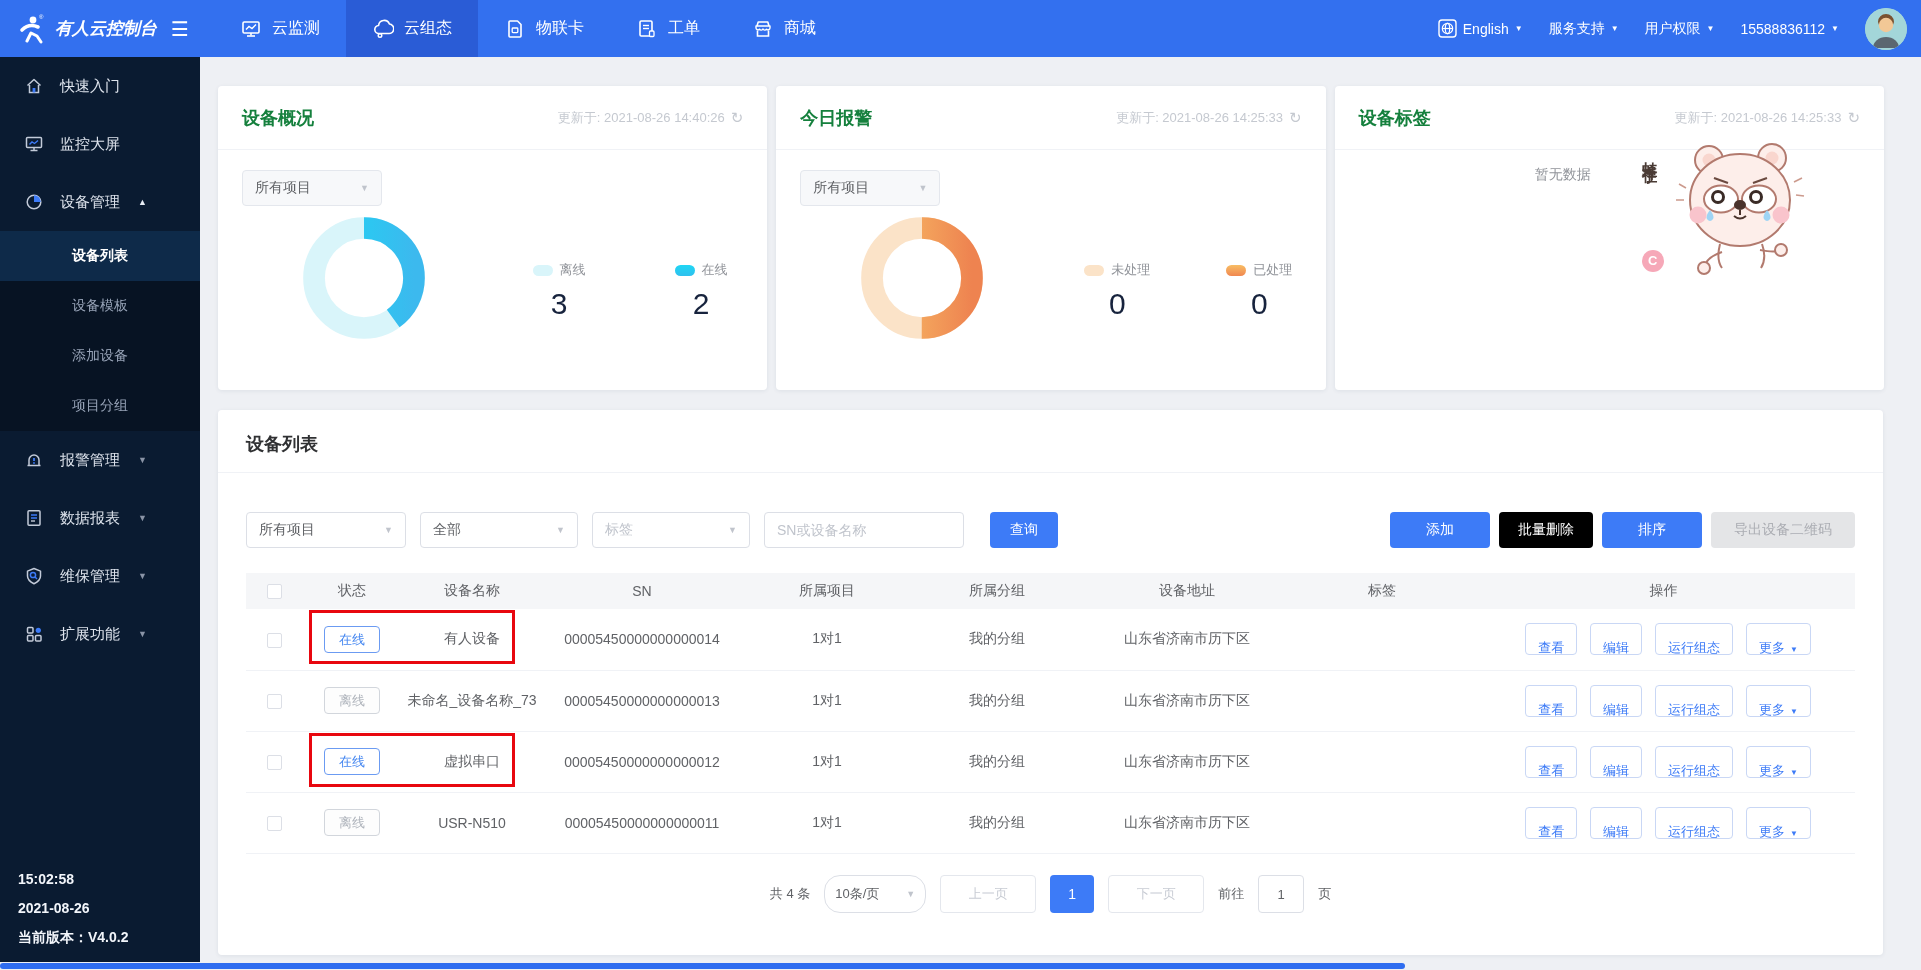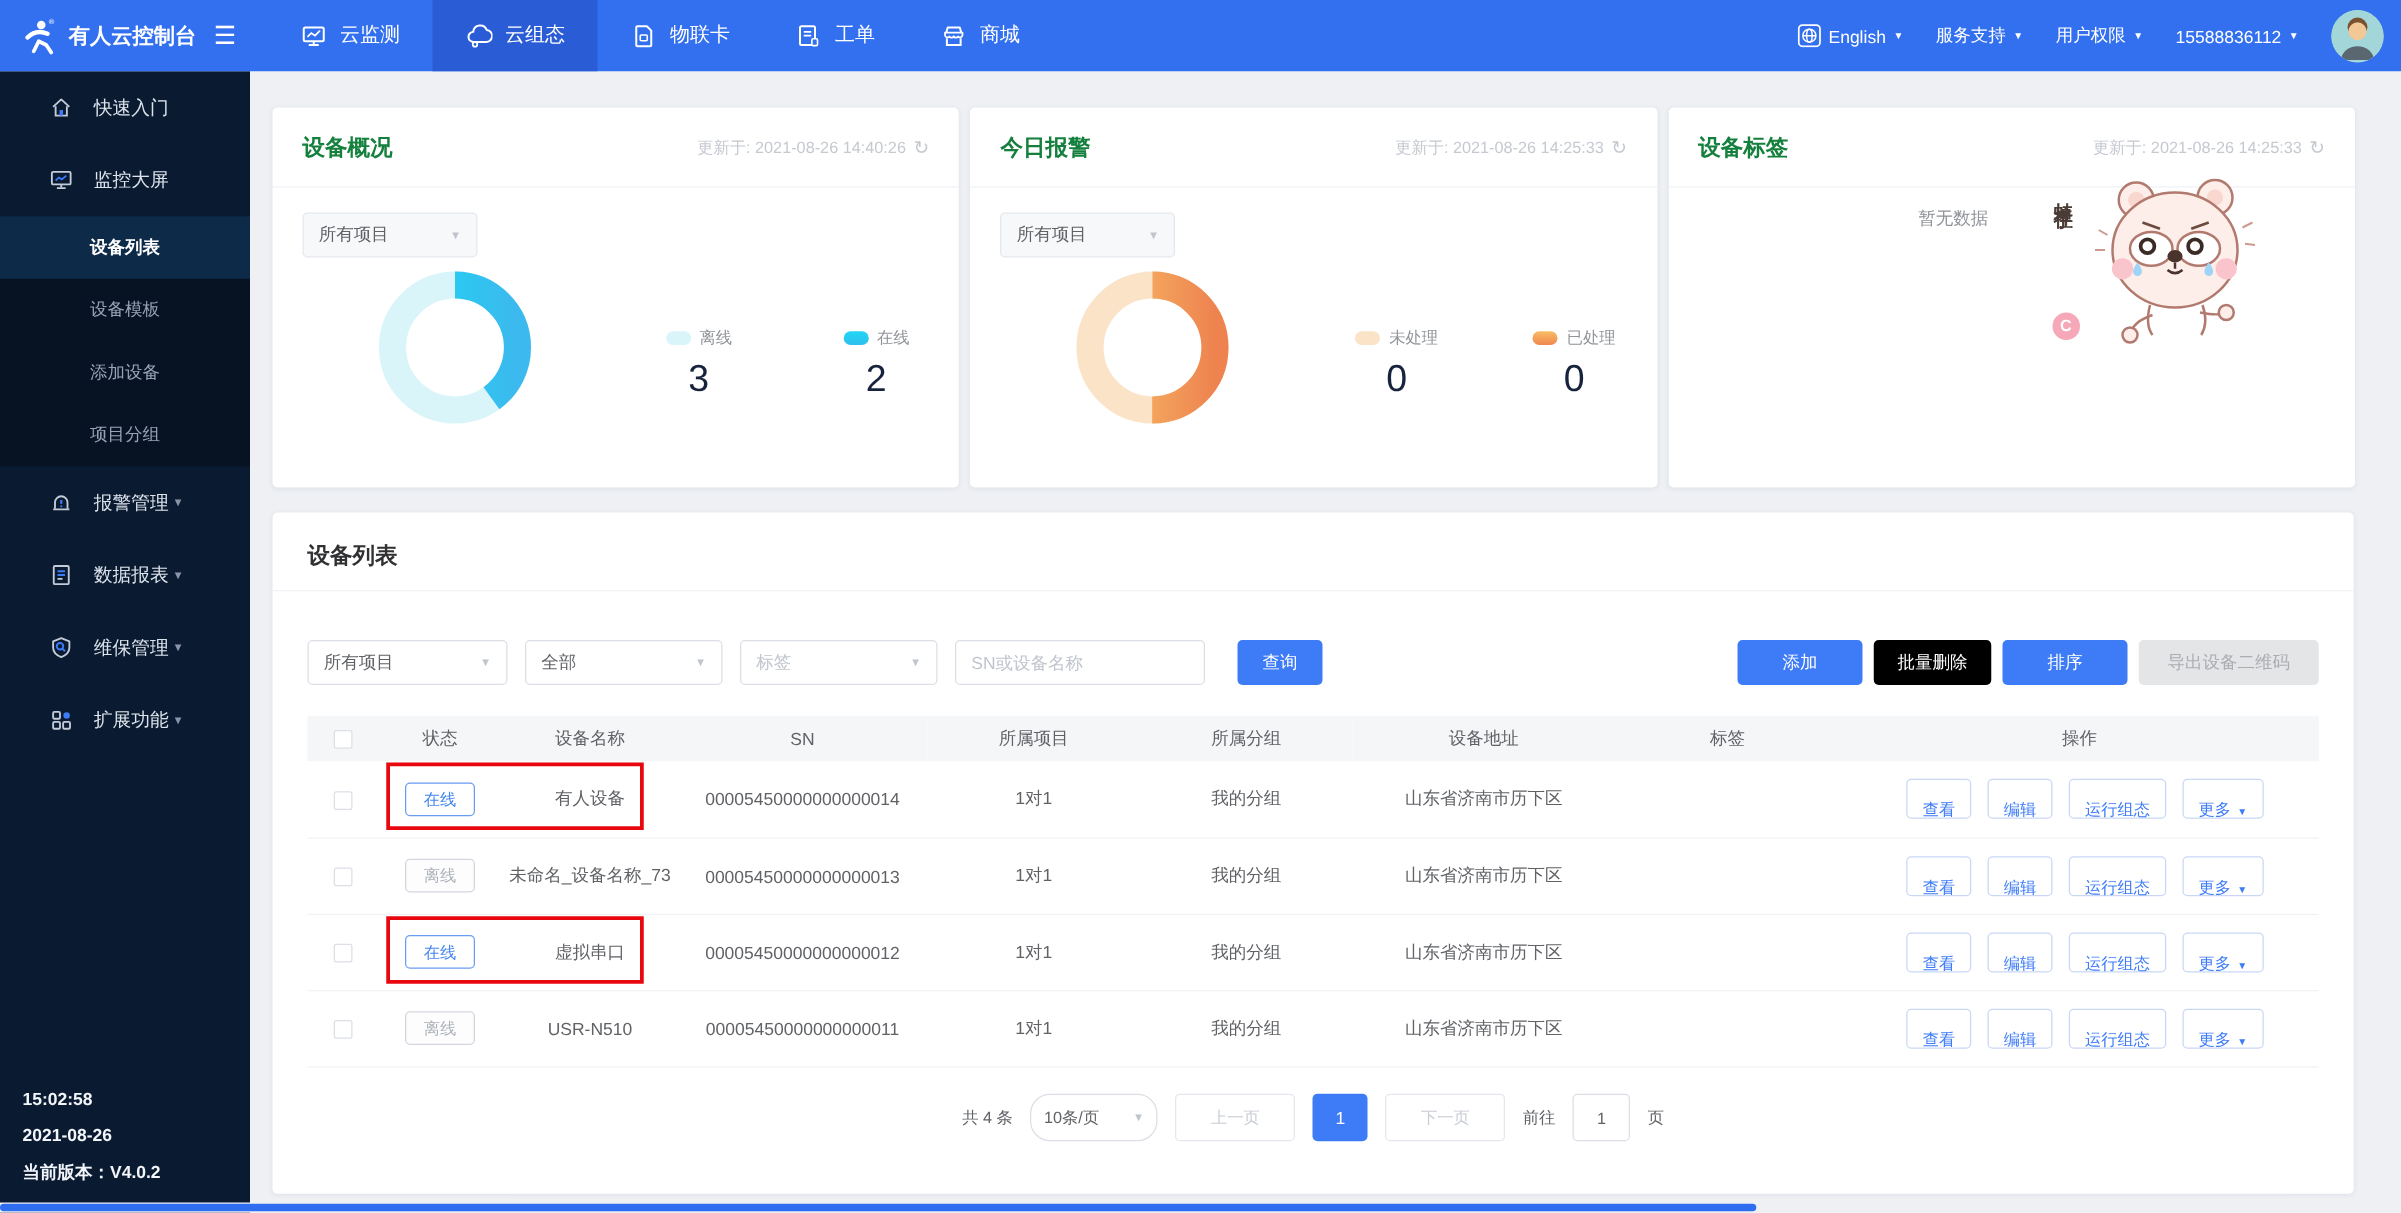--- a/index.html
+++ b/index.html
@@ -1,34 +1,34 @@
 <!DOCTYPE html>
 <html><head>
 <meta charset="utf-8">
 <style>
   * { margin:0; padding:0; box-sizing:border-box; }
   html,body { width:1921px; height:970px; overflow:hidden; font-family:"Liberation Sans","DejaVu Sans",sans-serif; background:#eef0f4; }
 
   
   .navbar { position:absolute; left:0; top:0; width:1921px; height:57px; background:#3370ef; display:flex; align-items:stretch; color:#fff; z-index:30; }
   .nav-left { display:flex; align-items:center; padding-left:16px; width:214px; }
-  .brand { font-size:17px; font-weight:bold; margin-left:9px; white-space:nowrap; }
+  .brand { font-size:17px; font-weight:bold; margin-left:9px; white-space:nowrap;font-style:italic; }
   .hamburger { font-size:20px; margin-left:14px; cursor:pointer; line-height:1; }
   .nav-tabs { display:flex; align-items:stretch; }
   .nav-tab { display:flex; align-items:center; gap:10px; padding:0 26px; font-size:16px; cursor:pointer; }
   .nav-tab.active { background:#2a5cd6; }
   .nav-tab svg { display:block; }
   .nav-right { margin-left:auto; display:flex; align-items:center; gap:26px; padding-right:14px; font-size:14px; }
   .nav-right .nav-drop { display:flex; align-items:center; gap:6px; cursor:pointer; }
   .caret-w { font-size:8px; color:#fff; }
   .avatar { width:42px; height:42px; border-radius:50%; overflow:hidden; background:#a3d6d9; cursor:pointer; }
 
   
   .sidebar { position:absolute; left:0; top:57px; width:200px; height:913px; background:#0a1b31; z-index:20; }
-  .menu-item { height:58px; display:flex; align-items:center; padding-left:39px; color:#dde3ec; font-size:15px; cursor:pointer; position:relative; }
+  .menu-item { height:58px; display:flex; align-items:center; padding-left:24px; color:#dde3ec; font-size:15px; cursor:pointer; position:relative; }
   .menu-item .mi-icon { width:20px; height:20px; margin-right:16px; }
   .menu-item .chev { position:absolute; left:138px; font-size:9px; color:#8a94a6; }
   .menu-item .chev.up { color:#e8edf5; }
   .submenu { background:#071323; }
   .submenu-item { height:50px; display:flex; align-items:center; padding-left:72px; color:#97a3b7; font-size:14px; cursor:pointer; }
   .submenu-item.active { background:#0e2a49; color:#ffffff; font-weight:bold; }
   .side-footer { position:absolute; left:18px; bottom:18px; color:#f2f5fa; font-size:14px; font-weight:bold; line-height:29px; }
 
   
   .main { position:absolute; left:200px; top:57px; width:1721px; height:913px; background:#eef0f4; }
@@ -191,20 +191,28 @@
     <span>快速入门</span>
   </div>
   <div class="menu-item">
     <svg class="mi-icon" viewBox="0 0 20 20">
       <rect x="2.5" y="3.5" width="15" height="10" rx="1" fill="none" stroke="#c3cbd9" stroke-width="1.5"></rect>
       <polyline points="5.5,10.5 8,8 10.5,9.5 14,6.5" fill="none" stroke="#3d7bf7" stroke-width="1.4"></polyline>
       <line x1="10" y1="13.5" x2="10" y2="16" stroke="#c3cbd9" stroke-width="1.5"></line>
       <line x1="6.5" y1="16.5" x2="13.5" y2="16.5" stroke="#c3cbd9" stroke-width="1.5"></line>
     </svg>
     <span>监控大屏</span>
+  </div>
+  <div class="menu-item">
+    <svg class="mi-icon" viewBox="0 0 20 20">
+      <circle cx="10" cy="10" r="6.8" fill="none" stroke="#c3cbd9" stroke-width="1.5"></circle>
+      <path d="M10 10 L10 3.2 A6.8 6.8 0 0 1 16.8 10 Z" fill="#3d7bf7"></path>
+    </svg>
+    <span>设备管理</span>
+    <span class="chev up">▲</span>
   </div>
 
   <div class="submenu">
     <div class="submenu-item active">
       <span>设备列表</span>
     </div>
     <div class="submenu-item">
       <span>设备模板</span>
     </div>
     <div class="submenu-item">

